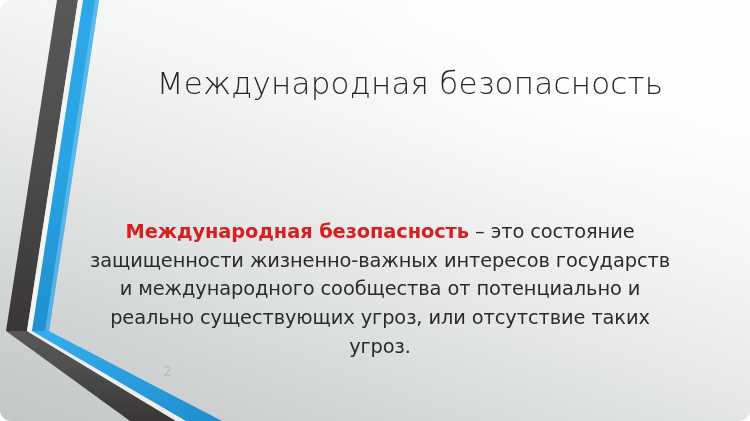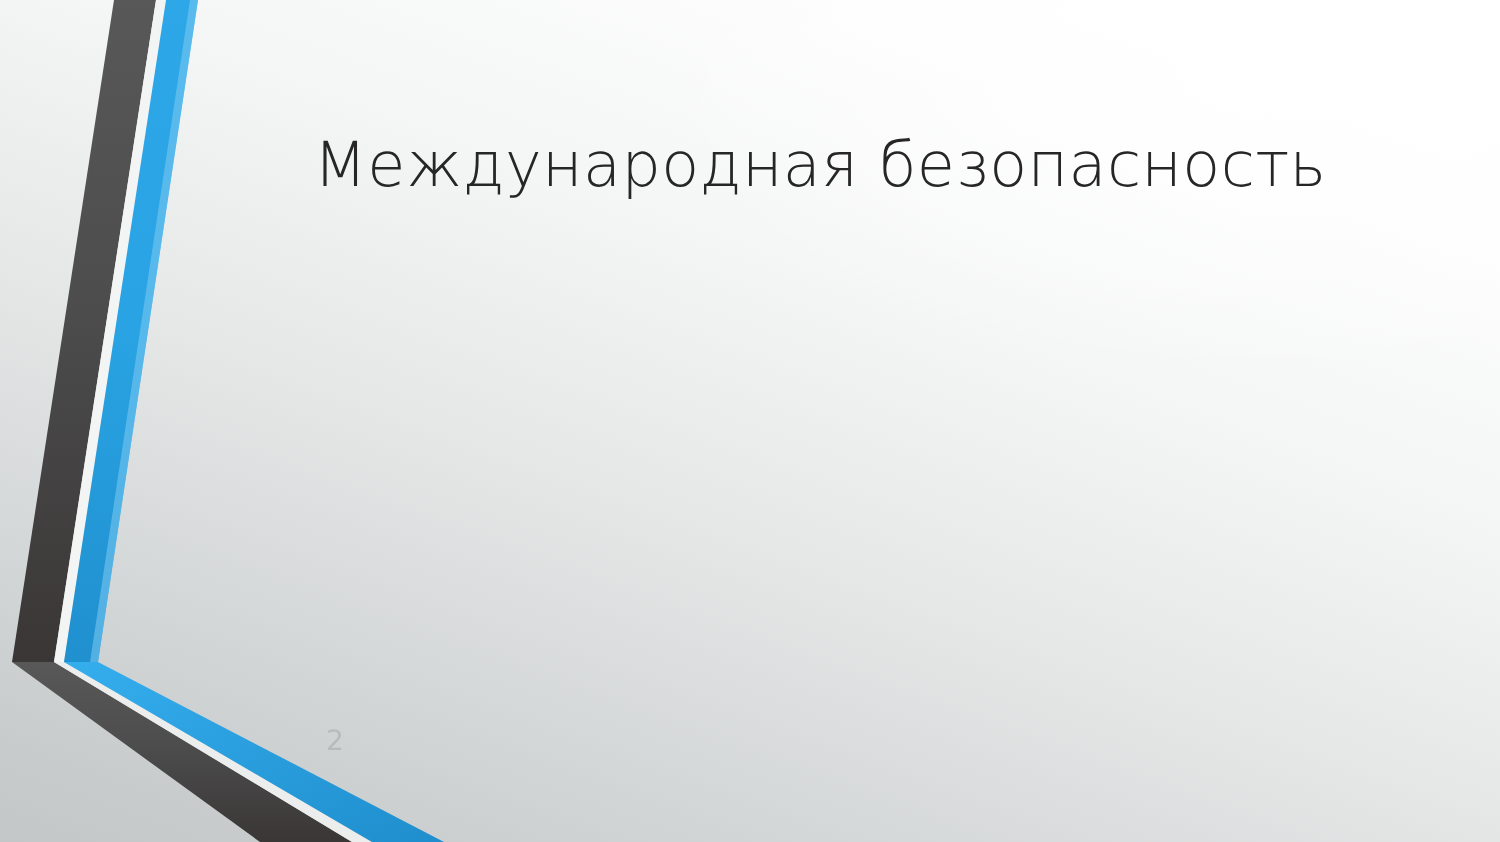--- a/index.html
+++ b/index.html
@@ -12,20 +12,21 @@
     font-family: "Liberation Sans", sans-serif;
   }
 
   
   .slide {
     position: relative;
     width: 750px;
     height: 421px;
     overflow: hidden;
     background: #ffffff;
+    border-radius: 11px;
   }
 
   
   .slide-bg {
     position: absolute;
     inset: 0;
     background:
       linear-gradient(200deg,
         #ffffff 0%,
         #fdfdfd 18%,
@@ -143,16 +144,19 @@
 
     <polygon points="32,331 49,331 222,421 186,421" fill="url(#gradBlue2)"></polygon>
 
     <polygon points="95,0 99,0 49,331 45,331" fill="#7ecbf2" opacity="0.55"></polygon>
   </svg>
 
   <div class="title-block">
     <h1 class="slide-title">Международная безопасность</h1>
   </div>
 
+  <div class="body-block">
+    <p class="body-text"><span class="term">Международная безопасность</span><span> – это состояние защищенности жизненно-важных интересов государств и международного сообщества от потенциально и реально существующих угроз, или отсутствие таких угроз.</span></p>
+  </div>
 
   <div class="slide-number">2</div>
 
 </div>
 
 </body></html>

